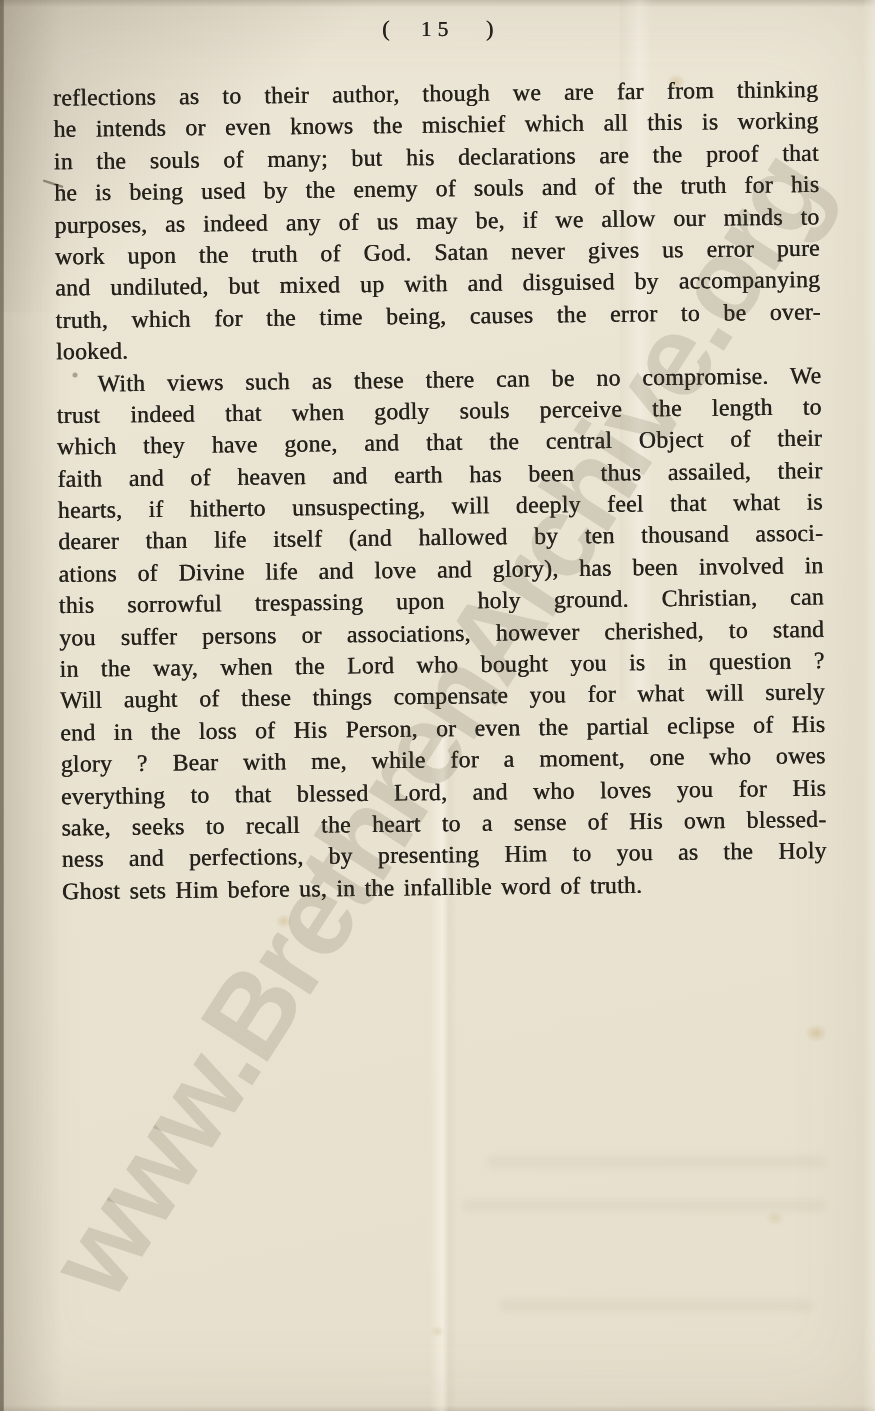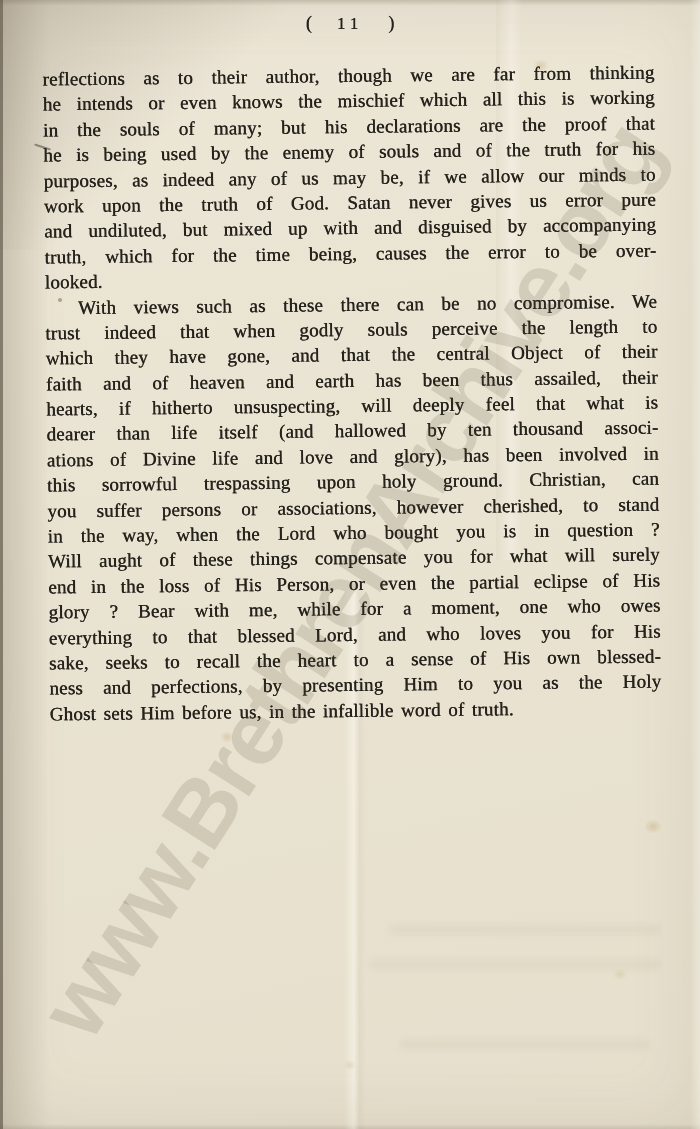--- a/index.html
+++ b/index.html
@@ -83,21 +83,21 @@
   <div class="stain s3"></div>
   <div class="stain s4"></div>
   <div class="stain s5"></div>
   <div class="stain s6"></div>
   <div class="showthrough t1"></div>
   <div class="showthrough t2"></div>
   <div class="showthrough t3"></div>
 
   <header class="page-header">
     <span>(</span>
-    <span class="pgnum">11</span>
+    <span class="pgnum">15</span>
     <span>)</span>
   </header>
 
   <main class="text-block">
     <div class="line j">reflections as to their author, though we are far from thinking</div>
     <div class="line j">he intends or even knows the mischief which all this is working</div>
     <div class="line j">in the souls of many; but his declarations are the proof that</div>
     <div class="line j">he is being used by the enemy of souls and of the truth for his</div>
     <div class="line j">purposes, as indeed any of us may be, if we allow our minds to</div>
     <div class="line j">work upon the truth of God.  Satan never gives us error pure</div>

